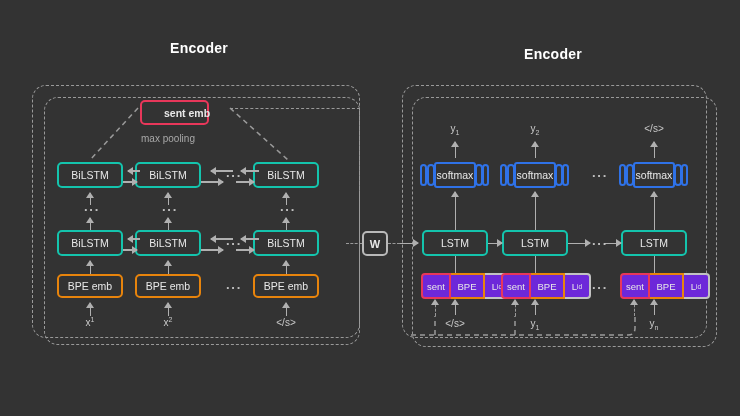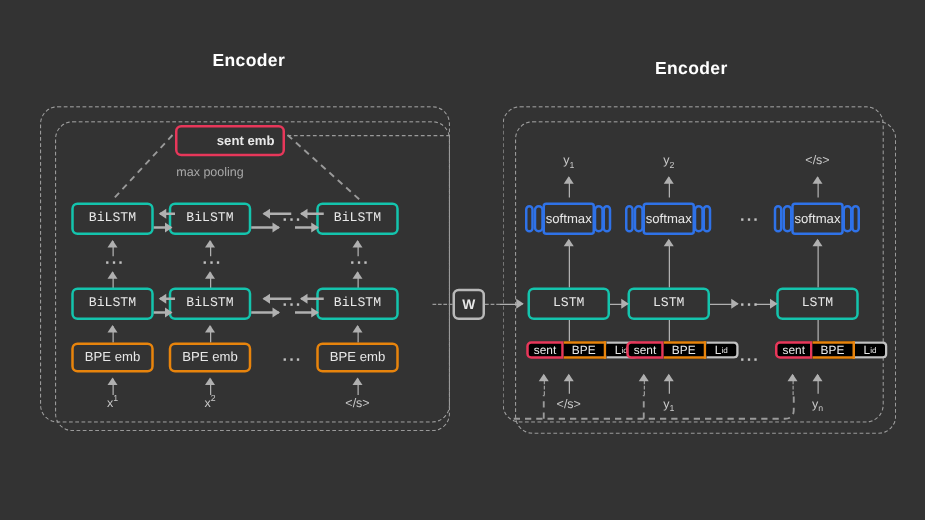--- a/index.html
+++ b/index.html
@@ -37,21 +37,21 @@
     border:2px solid #888;
     border-radius:5px;
     color:#e8e8e8;
     font-size:10.5px;
     display:flex;
     align-items:center;
     justify-content:center;
     background:#333333;
     white-space:nowrap;
   }
-  .node.teal{border-color:#14c4ad;font-family:Liberation Mono, monospace;}
+  .node.teal{border-color:#14c4ad;}
   .node.orange{border-color:#e28game;}
   .node.orange{border-color:#e8840c;}
   .node.crimson{border-color:#e8375a;}
   .node.grey{border-color:#b9b9b9;}
   .node.bold{font-weight:bold;}
 
   
   .softmax-wrap{position:absolute;}
   .softmax-main{
     position:absolute;left:14px;top:0;
@@ -68,24 +68,24 @@
     box-sizing:border-box;
     border:2px solid #2f72e8;
     border-radius:4px;
     background:#333;
   }
 
   
   .concat{position:absolute;display:flex;height:26px;}
   .concat .seg{
     box-sizing:border-box;
-    height:14px;
+    height:26px;
     display:flex;align-items:center;justify-content:center;
     color:#e8e8e8;font-size:9.5px;
-    background:#000000;
+    background:#6d28d9;
     white-space:nowrap;
   }
   .seg.sent{border:2px solid #e8375a;border-radius:4px 0 0 4px;width:30px;}
   .seg.bpe {border:2px solid #e8840c;border-left:none;width:34px;}
   .seg.lid {border:2px solid #c2c2c2;border-left:none;border-radius:0 4px 4px 0;width:26px;}
   .seg.lid sub{font-size:6.5px;}
 
   
   .v-arrow,.h-arrow,.plain-line{position:absolute;background:#b0b0b0;}
   .v-arrow{width:1.5px;}
@@ -133,21 +133,21 @@
 
   <div class="section-title" style="left:155px;top:40px;padding-left:15px;">Encoder</div>
   <div class="section-title" style="left:524px;top:46px;">Encoder</div>
 
   <div class="dashed-box" style="left:32px;top:85px;width:328px;height:253px;"></div>
   <div class="dashed-box" style="left:44px;top:97px;width:316px;height:248px;"></div>
 
   <div class="dashed-box" style="left:402px;top:85px;width:305px;height:253px;"></div>
   <div class="dashed-box" style="left:412px;top:97px;width:305px;height:250px;"></div>
 
-  <div class="node crimson bold" style="left:140px;top:100px;width:88px;height:25px;padding-left:25px;">sent emb</div>
+  <div class="node crimson bold" style="left:140px;top:100px;width:69px;height:25px;padding-left:25px;">sent emb</div>
   <div class="lbl dim" style="left:136px;top:133px;width:64px;">max pooling</div>
 
   <svg style="position:absolute;left:0;top:0;width:740px;height:416px;pointer-events:none;">
     <line x1="138" y1="108" x2="90" y2="160" stroke="#9a9a9a" stroke-width="1.5" stroke-dasharray="5,4"></line>
     <line x1="230" y1="108" x2="288" y2="160" stroke="#9a9a9a" stroke-width="1.5" stroke-dasharray="5,4"></line>
   </svg>
 
   <div class="h-dash" style="left:230px;top:108px;width:130px;"></div>
 
   <div class="node teal" style="left:57px;top:162px;width:66px;height:26px;">BiLSTM</div>

